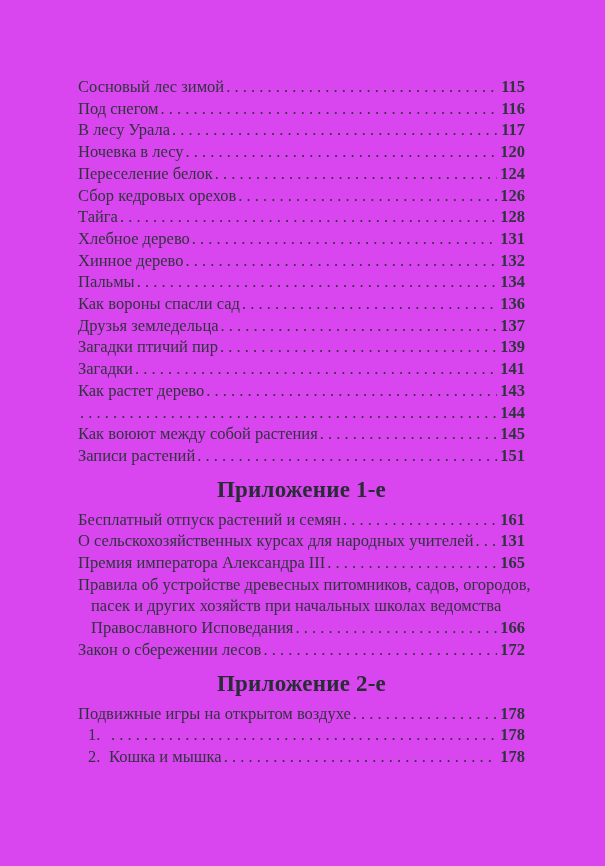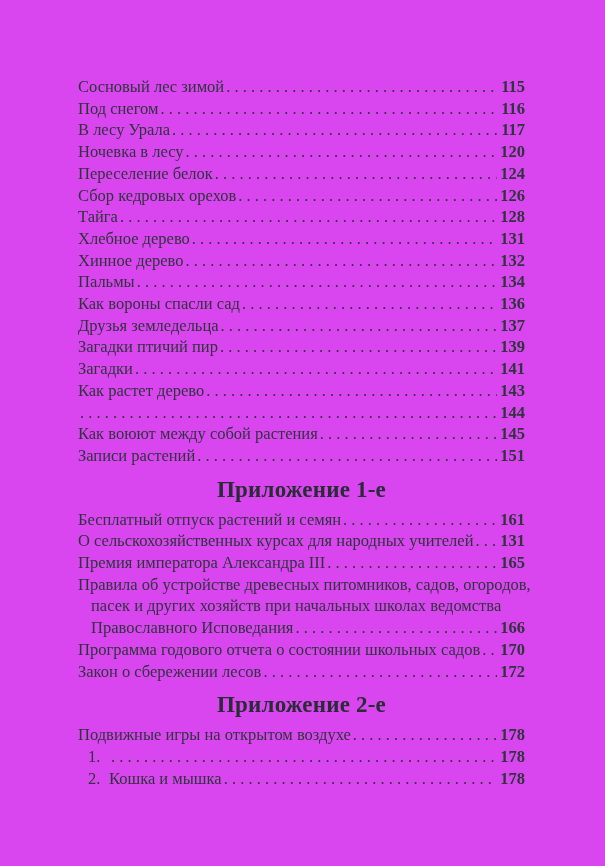--- a/index.html
+++ b/index.html
@@ -182,25 +182,20 @@
         <span class="pagenum">165</span>
       </div>
       <div class="line">Правила об устройстве древесных питомников, садов, огородов,</div>
       <div class="line cont">пасек и других хозяйств при начальных школах ведомства</div>
       <div class="row cont">
         <span class="title">Православного Исповедания</span>
         <span class="leader"></span>
         <span class="pagenum">166</span>
       </div>
       <div class="row">
-        <span class="title">Программа годового отчета о состоянии школьных садов</span>
-        <span class="leader"></span>
-        <span class="pagenum">170</span>
-      </div>
-      <div class="row">
         <span class="title">Закон о сбережении лесов</span>
         <span class="leader"></span>
         <span class="pagenum">172</span>
       </div>
       <div class="heading" style="color: rgb(39, 44, 53);">Приложение 2-е</div>
       <div class="row">
         <span class="title">Подвижные игры на открытом воздухе</span>
         <span class="leader"></span>
         <span class="pagenum">178</span>
       </div>

